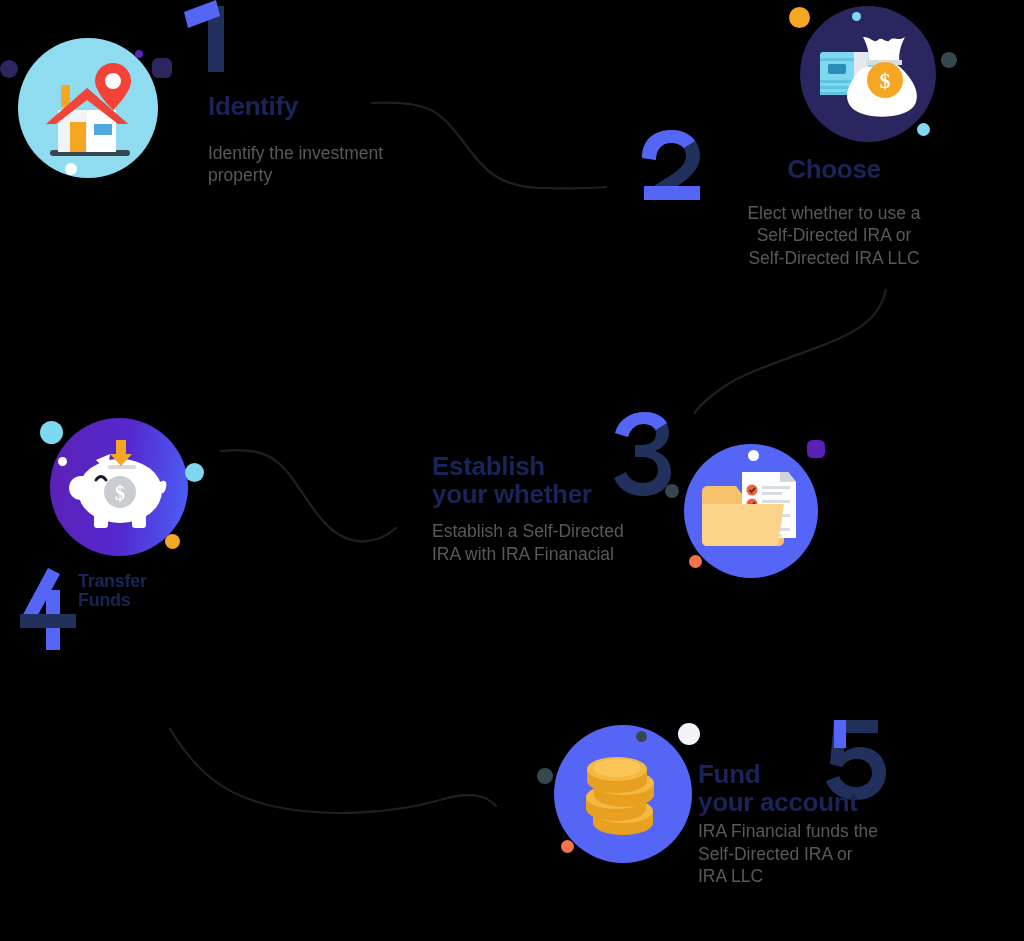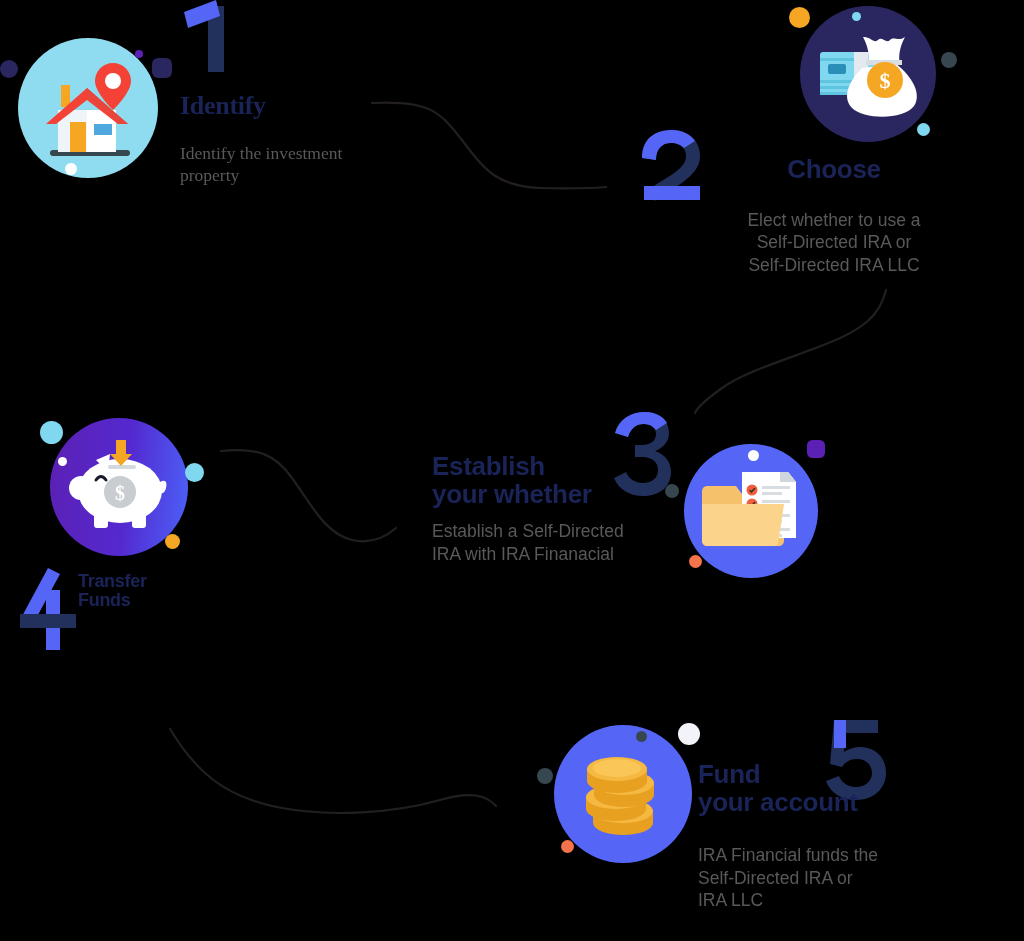--- a/index.html
+++ b/index.html
@@ -98,21 +98,21 @@
   <div class="dot" style="left:0px; top:60px; width:18px; height:18px; background:#2a2760;"></div>
   <div class="dot rounded-sq" style="left:152px; top:58px; width:20px; height:20px; background:#2a2760;"></div>
   <div class="dot" style="left:135px; top:50px; width:8px; height:8px; background:#5b21b6;"></div>
   <div class="dot" style="left:65px; top:163px; width:12px; height:12px; background:#ffffff;"></div>
 
   <svg class="num" style="left:172px; top:-2px;" viewBox="0 0 90 100">
     <rect x="36" y="8" width="16" height="66" fill="#22305c"></rect>
     <path d="M12,14 L44,2 L48,18 L16,30 Z" fill="#5566f6"></path>
   </svg>
 
-  <div class="step-text" style="left:180px; top:92px; width:260px;font-family:Liberation Serif, serif;">
+  <div class="step-text" style="left:208px; top:92px; width:260px;">
     <p class="step-title" style="font-size:26px;">Identify</p>
     <p class="step-body" style="margin-top:22px;">Identify the investment
 property</p>
   </div>
 
   <div class="icon-circle" style="left:800px; top:6px; width:136px; height:136px; background:#2a2760;"></div>
   <svg class="icon-svg" style="left:800px; top:6px;" width="136" height="136" viewBox="0 0 136 136">
 
     <rect x="20" y="46" width="56" height="42" rx="3" fill="#7fd8f0"></rect>
     <rect x="20" y="52" width="56" height="3" fill="#5ec4e0"></rect>
@@ -136,21 +136,21 @@
   <div class="dot" style="left:917px; top:123px; width:13px; height:13px; background:#7fd8f0;"></div>
 
   <svg class="num" style="left:632px; top:128px;" viewBox="0 0 90 100">
     <path d="M10,30 C 10,10 24,2 40,2 C 56,2 68,12 68,28 C 68,44 52,54 36,64 L22,73 L22,58 C 40,46 54,40 54,28 C 54,20 48,15 39,15 C 30,15 24,21 24,32 Z" fill="#22305c"></path>
     <path d="M10,30 C 10,10 24,2 40,2 C 50,2 58,6 63,13 L52,20 C 49,17 45,15 39,15 C 30,15 24,21 24,32 Z" fill="#5566f6"></path>
     <rect x="12" y="58" width="56" height="14" fill="#5566f6"></rect>
   </svg>
 
   <div class="step-text" style="left:694px; top:155px; width:280px;text-align:center;">
     <p class="step-title" style="font-size:26px;">Choose</p>
-    <p class="step-body" style="margin-top:26px;">Elect whether to use a
+    <p class="step-body" style="margin-top:19px;">Elect whether to use a
 Self-Directed IRA or
 Self-Directed IRA LLC</p>
   </div>
 
   <div class="icon-circle" style="left:684px; top:444px; width:134px; height:134px; background:#5566f6;"></div>
   <svg class="icon-svg" style="left:684px; top:444px;" width="134" height="134" viewBox="0 0 134 134">
 
     <path d="M24,42 L52,42 L58,50 L94,50 C 98,50 100,52 100,56 L100,96 C 100,100 98,102 94,102 L24,102 C 20,102 18,100 18,96 L18,48 C 18,44 20,42 24,42 Z" fill="#f5c26b"></path>
     <rect x="28" y="62" width="26" height="6" rx="1" fill="#3d3016"></rect>
     <rect x="28" y="74" width="34" height="3" fill="#ffffff"></rect>
@@ -276,18 +276,18 @@
 
   <svg class="num" style="left:812px; top:716px;" viewBox="0 0 90 100">
     <path d="M22,4 L66,4 L66,17 L34,17 L32,36 C 36,33 42,31 48,31 C 63,31 74,41 74,57 C 74,73 61,84 44,84 C 30,84 18,77 14,65 L27,60 C 30,67 36,71 44,71 C 53,71 60,65 60,57 C 60,49 54,43 45,43 C 38,43 33,46 30,51 L18,48 Z" fill="#22305c"></path>
     <rect x="22" y="4" width="12" height="28" fill="#5566f6"></rect>
     <rect x="34" y="4" width="32" height="13" fill="#22305c"></rect>
   </svg>
 
   <div class="step-text" style="left:698px; top:760px; width:270px;">
     <p class="step-title" style="font-size:26px;">Fund
 your account</p>
-    <p class="step-body" style="margin-top:28px;">IRA Financial funds the
+    <p class="step-body" style="margin-top:4px;">IRA Financial funds the
 Self-Directed IRA or
 IRA LLC</p>
   </div>
 
 </div>
 
 </body></html>

